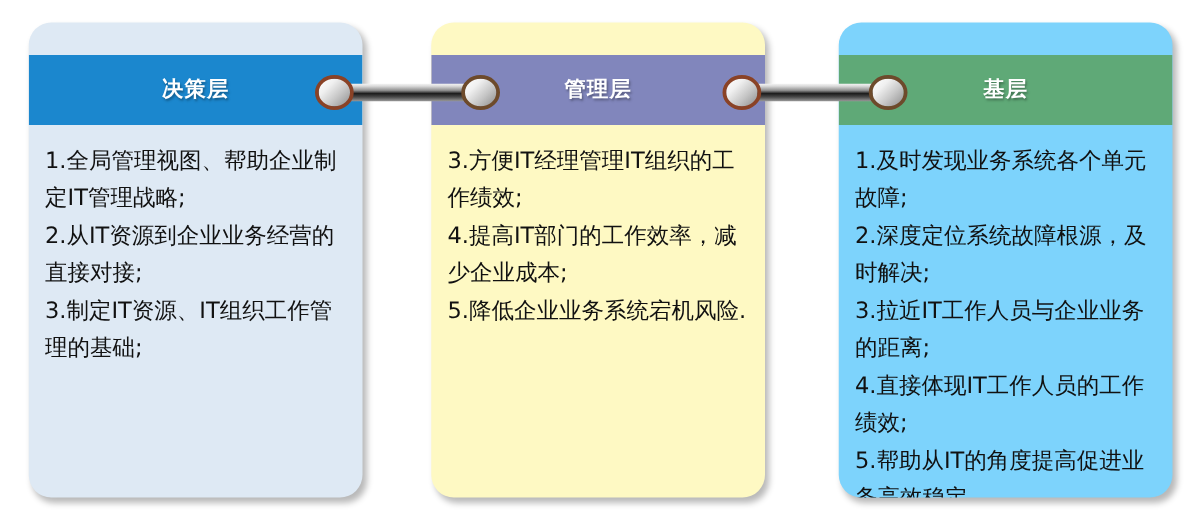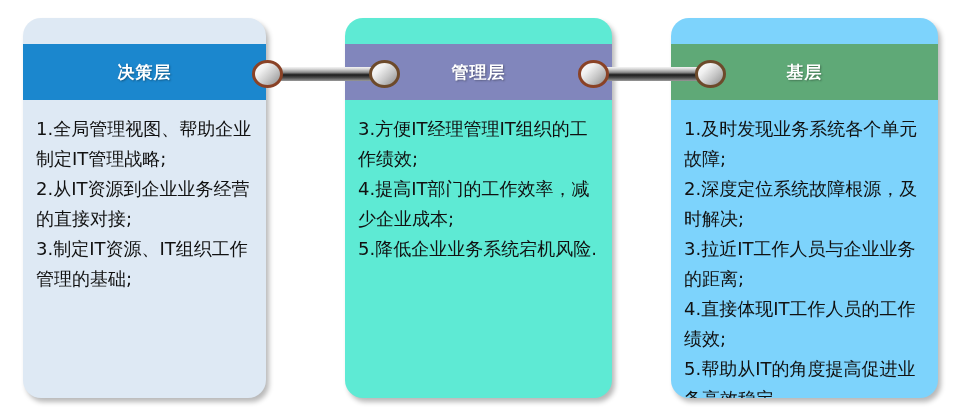--- a/index.html
+++ b/index.html
@@ -22,22 +22,22 @@
   
   .card {
     position: absolute;
     top: 18px;
     height: 380px;
     border-radius: 18px;
     overflow: hidden;
     box-shadow: 3px 4px 5px rgba(0,0,0,0.28);
     box-sizing: border-box;
   }
-  .card-1 { left: 23px;  width: 243px; background: #dee9f4; }
-  .card-2 { left: 345px; width: 267px; background: #5eead4; }
+  .card-1 { left: 23px;  width: 267px; background: #dee9f4; }
+  .card-2 { left: 345px; width: 267px; background: #fef9c3; }
   .card-3 { left: 671px; width: 267px; background: #7dd3fc; }
 
   .card-header {
     position: absolute;
     left: 0;
     top: 26px;
     width: 100%;
     height: 56px;
     display: flex;
     align-items: center;

